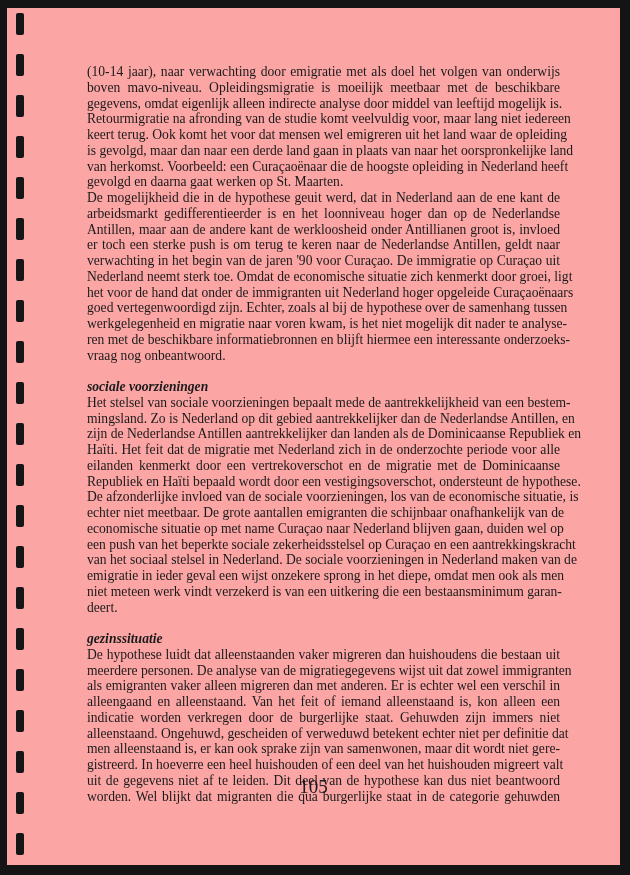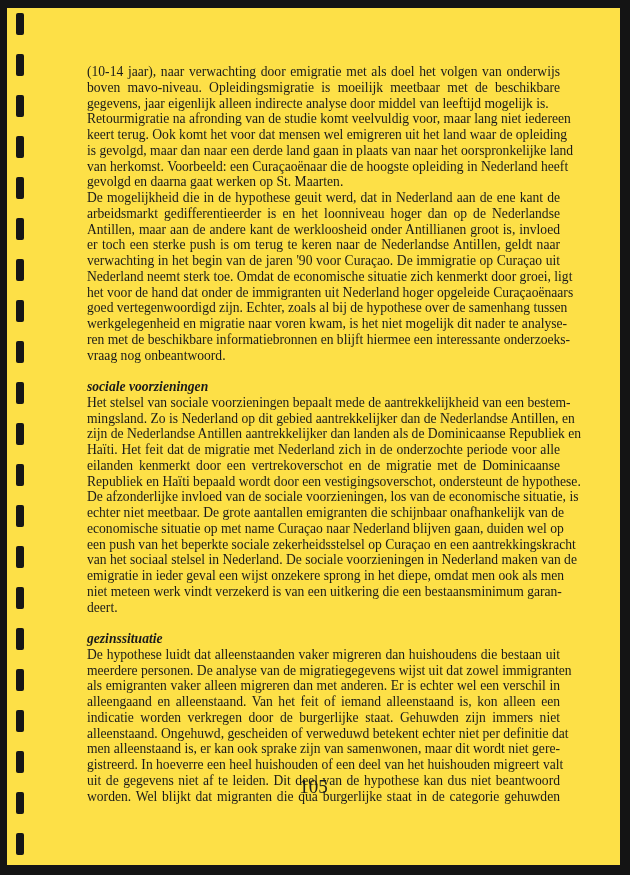--- a/index.html
+++ b/index.html
@@ -1,19 +1,19 @@
 <!DOCTYPE html>
 <html><head>
 <meta charset="utf-8">
 <style>
   html, body { margin:0; padding:0; }
   body { width:630px; height:875px; background:#141414; position:relative; overflow:hidden; }
   .page {
     position:absolute; left:7px; top:8px; width:613px; height:857px;
-    background:#fde047;
+    background:#fca5a5;
   }
   .hole {
     position:absolute; left:9px; width:8px; height:22px; background:#161616; border-radius:2px;
   }
   .text {
     position:absolute; left:80px; top:56px; width:473px;
     font-family:"Liberation Serif", "DejaVu Serif", serif;
     font-size:13.6px; color:#1a1a1a;
   }
   .line {
@@ -54,21 +54,21 @@
       <div class="hole" style="top: 743px;"></div>
       <div class="hole" style="top: 784px;"></div>
       <div class="hole" style="top: 825px;"></div>
     </div>
 
   <div class="text">
 
     <div>
       <div class="line">(10-14 jaar), naar verwachting door emigratie met als doel het volgen van onderwijs</div>
       <div class="line">boven mavo-niveau. Opleidingsmigratie is moeilijk meetbaar met de beschikbare</div>
-      <div class="line last">gegevens, jaar eigenlijk alleen indirecte analyse door middel van leeftijd mogelijk is.</div>
+      <div class="line last">gegevens, omdat eigenlijk alleen indirecte analyse door middel van leeftijd mogelijk is.</div>
       <div class="line">Retourmigratie na afronding van de studie komt veelvuldig voor, maar lang niet iedereen</div>
       <div class="line">keert terug. Ook komt het voor dat mensen wel emigreren uit het land waar de opleiding</div>
       <div class="line">is gevolgd, maar dan naar een derde land gaan in plaats van naar het oorspronkelijke land</div>
       <div class="line">van herkomst. Voorbeeld: een Curaçaoënaar die de hoogste opleiding in Nederland heeft</div>
       <div class="line last">gevolgd en daarna gaat werken op St. Maarten.</div>
       <div class="line">De mogelijkheid die in de hypothese geuit werd, dat in Nederland aan de ene kant de</div>
       <div class="line">arbeidsmarkt gedifferentieerder is en het loonniveau hoger dan op de Nederlandse</div>
       <div class="line">Antillen, maar aan de andere kant de werkloosheid onder Antillianen groot is, invloed</div>
       <div class="line">er toch een sterke push is om terug te keren naar de Nederlandse Antillen, geldt naar</div>
       <div class="line">verwachting in het begin van de jaren '90 voor Curaçao. De immigratie op Curaçao uit</div>

